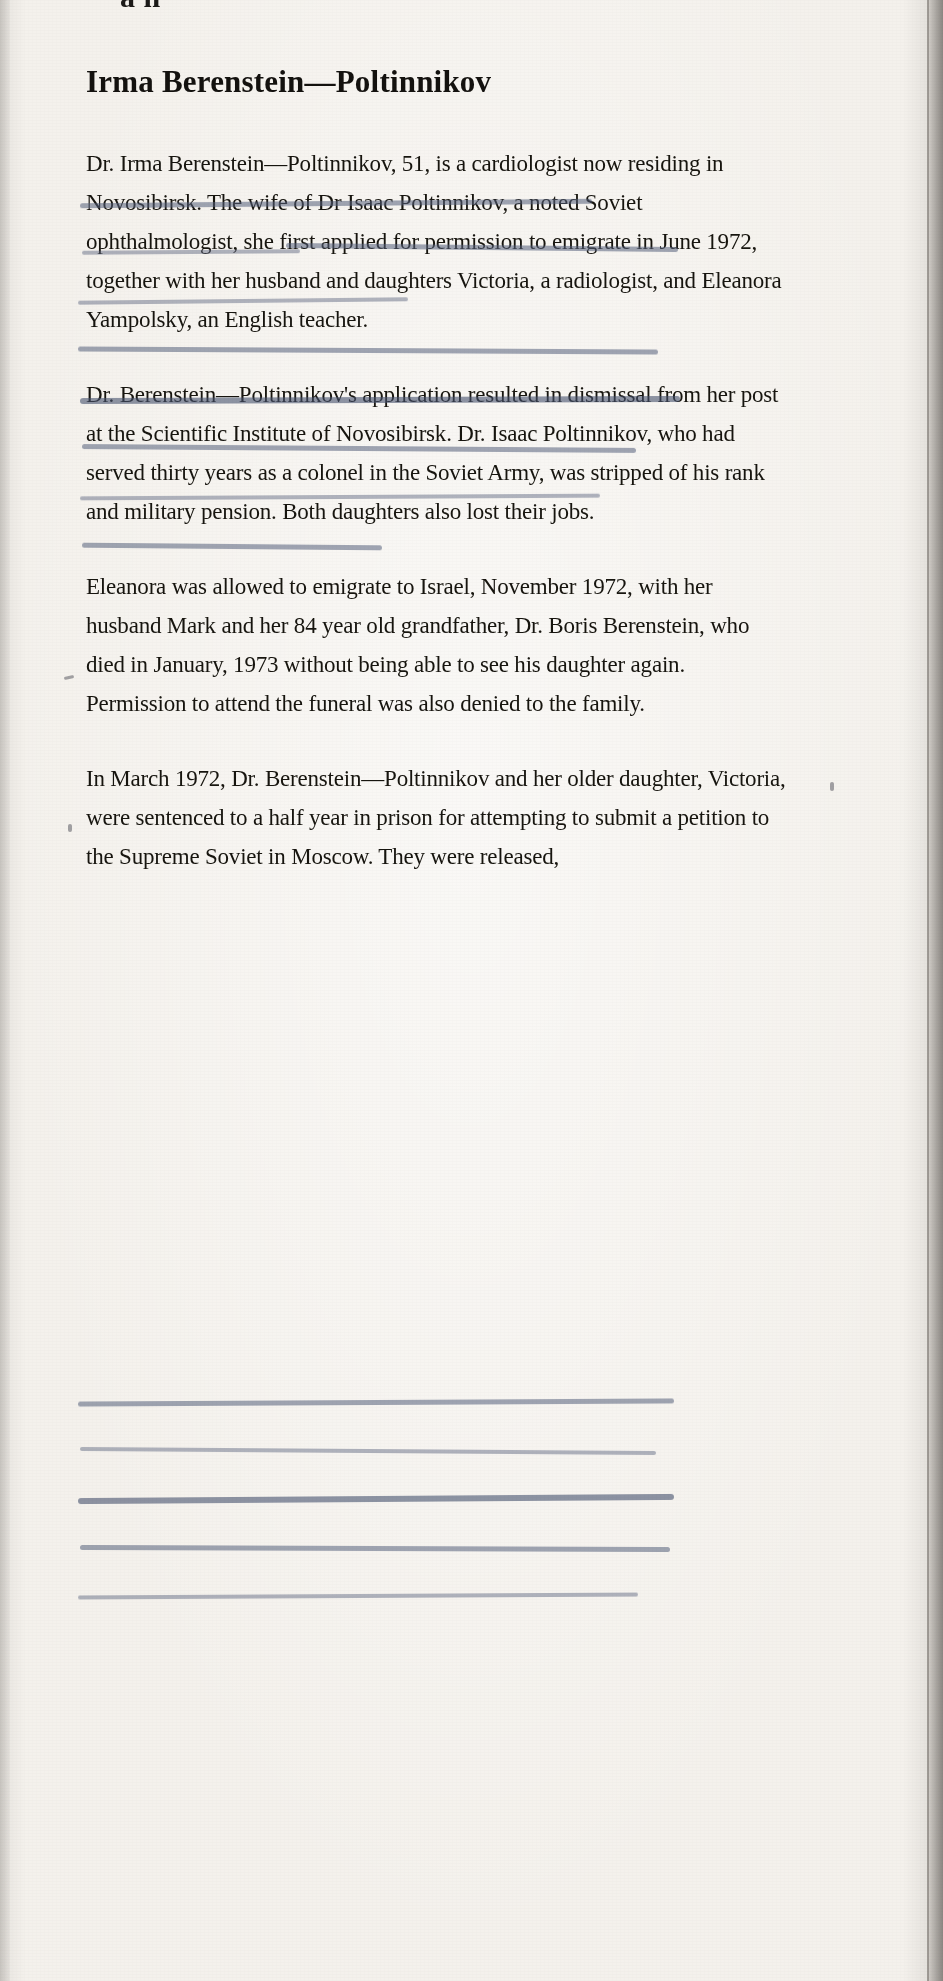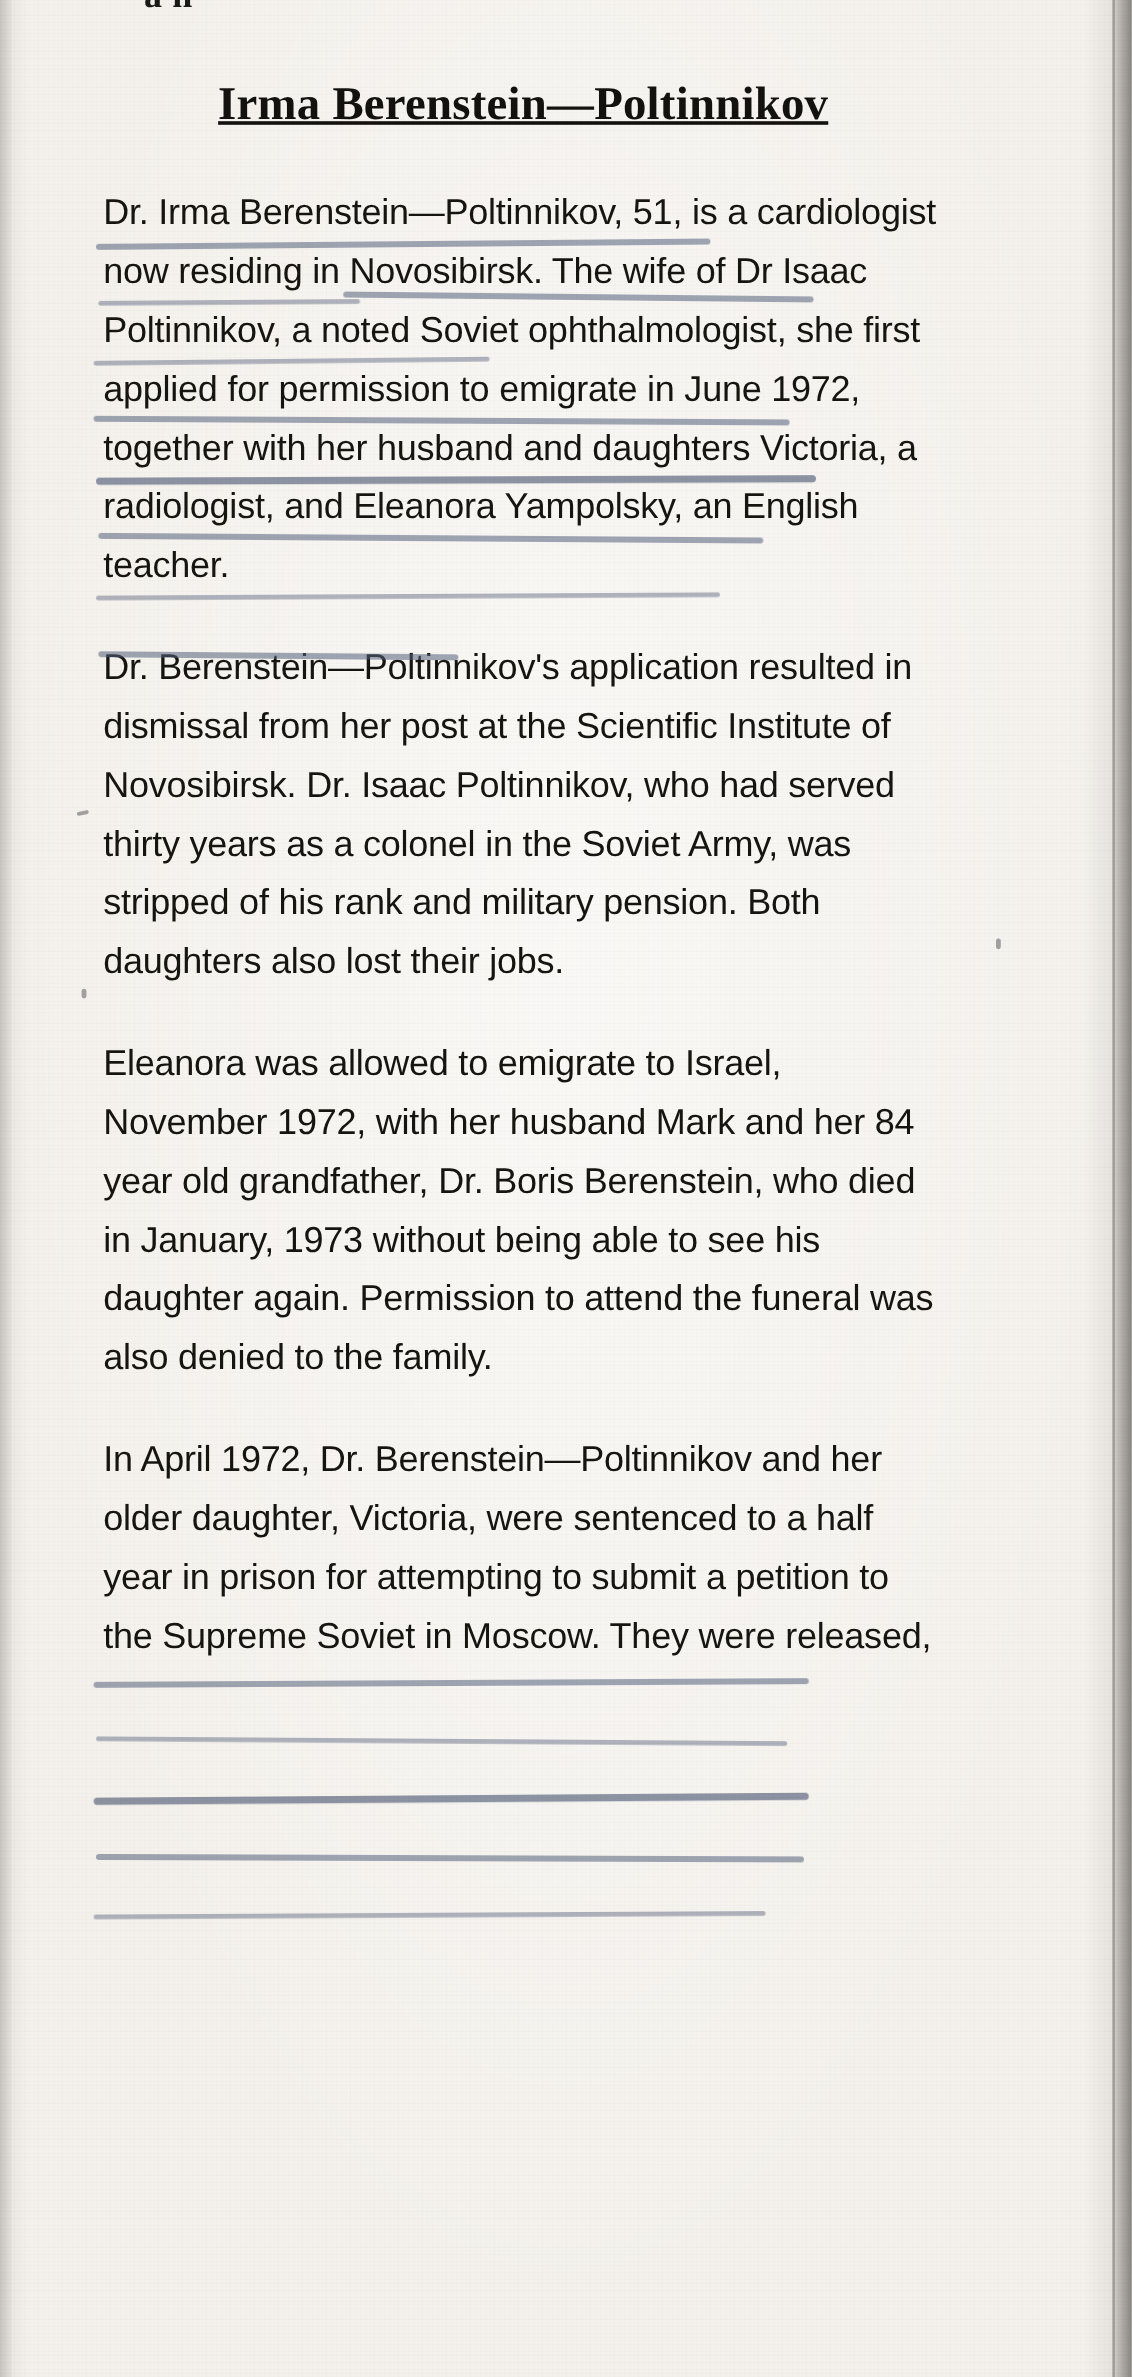--- a/index.html
+++ b/index.html
@@ -82,34 +82,33 @@
   .content {
     position: absolute;
     left: 86px;
     top: 64px;
     width: 790px;
   }
 
   .headline {
     font-family: "Liberation Serif", serif;
     font-weight: bold;
-    font-size: 39px;
+    font-size: 31px;
     color: #14120f;
-    text-align: center;
+    text-align: left;
     padding-right: 90px;
     letter-spacing: 0.2px;
     margin: 0 0 44px 0;
-    text-decoration: underline;
   }
 
   .para {
     position: relative;
-    font-family: Liberation Sans, sans-serif;
-    font-size: 30px;
-    line-height: 49px;
+    font-family: Liberation Serif, serif;
+    font-size: 23px;
+    line-height: 39px;
     color: #17150f;
     margin: 0 0 36px 0;
     width: 700px;
     letter-spacing: -0.2px;
     text-rendering: optimizeLegibility;
   }
 
   
   .marks {
     position: absolute;
@@ -158,21 +157,21 @@
     <span>a   n</span>
   </div>
 
   <div class="content">
 
     <h1 class="headline">Irma Berenstein—Poltinnikov</h1>
 
     <p class="para">Dr. Irma Berenstein—Poltinnikov, 51, is a cardiologist now residing in Novosibirsk. The wife of Dr Isaac Poltinnikov, a noted Soviet ophthalmologist, she first applied for permission to emigrate in June 1972, together with her husband and daughters Victoria, a radiologist, and Eleanora Yampolsky, an English teacher.</p>
     <p class="para">Dr. Berenstein—Poltinnikov's application resulted in dismissal from her post at the Scientific Institute of Novosibirsk. Dr. Isaac Poltinnikov, who had served thirty years as a colonel in the Soviet Army, was stripped of his rank and military pension. Both daughters also lost their jobs.</p>
     <p class="para">Eleanora was allowed to emigrate to Israel, November 1972, with her husband Mark and her 84 year old grandfather, Dr. Boris Berenstein, who died in January, 1973 without being able to see his daughter again. Permission to attend the funeral was also denied to the family.</p>
-    <p class="para">In April 1972, Dr. Berenstein—Poltinnikov and her older daughter, Victoria, were sentenced to a half year in prison for attempting to submit a petition to the Supreme Soviet in Moscow. They were released,</p>
+    <p class="para">In March 1972, Dr. Berenstein—Poltinnikov and her older daughter, Victoria, were sentenced to a half year in prison for attempting to submit a petition to the Supreme Soviet in Moscow. They were released,</p>
   </div>
 
   <div class="marks">
 
     <div class="mark" style="left:-6px;  top:137px; width:512px; transform: rotate(-0.5deg);"></div>
     <div class="mark t2" style="left:-4px;  top:186px; width:218px; transform: rotate(-0.4deg);"></div>
     <div class="mark" style="left:200px; top:181px; width:392px; transform: rotate(0.6deg);"></div>
     <div class="mark t2" style="left:-8px;  top:235px; width:330px; transform: rotate(-0.6deg);"></div>
     <div class="mark" style="left:-8px;  top:284px; width:580px; transform: rotate(0.3deg);"></div>
     <div class="mark t3" style="left:-6px;  top:333px; width:600px; transform: rotate(-0.2deg);"></div>

